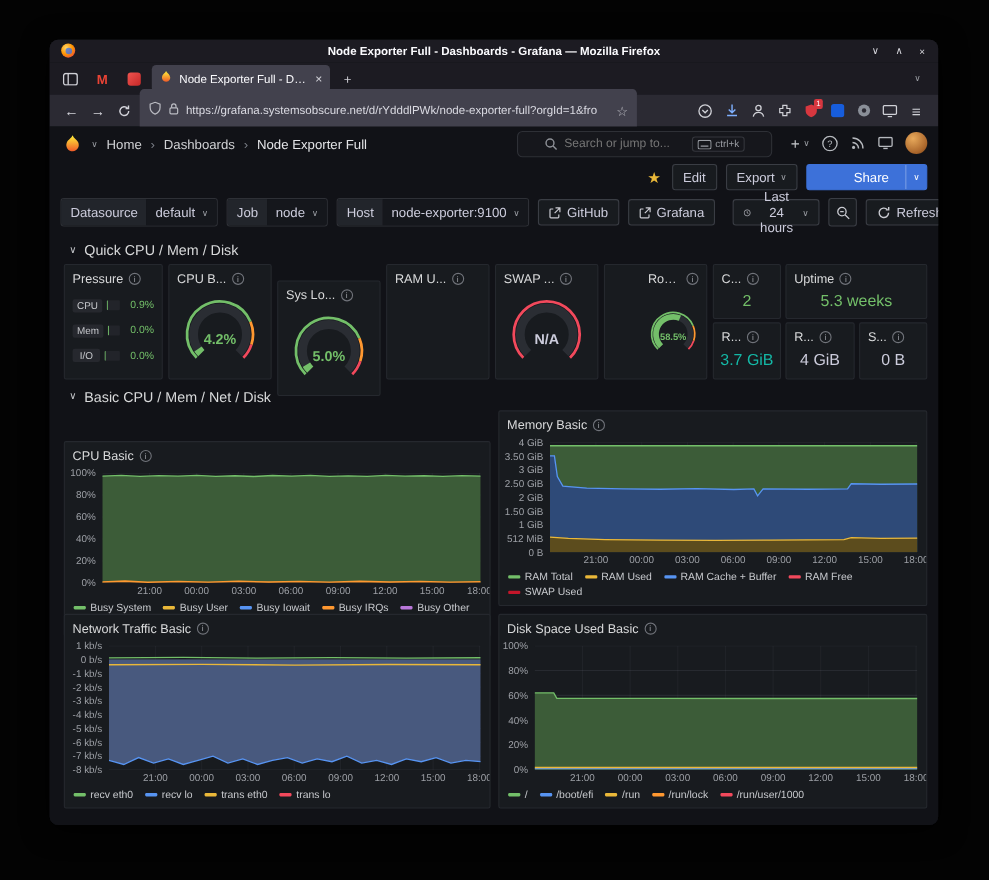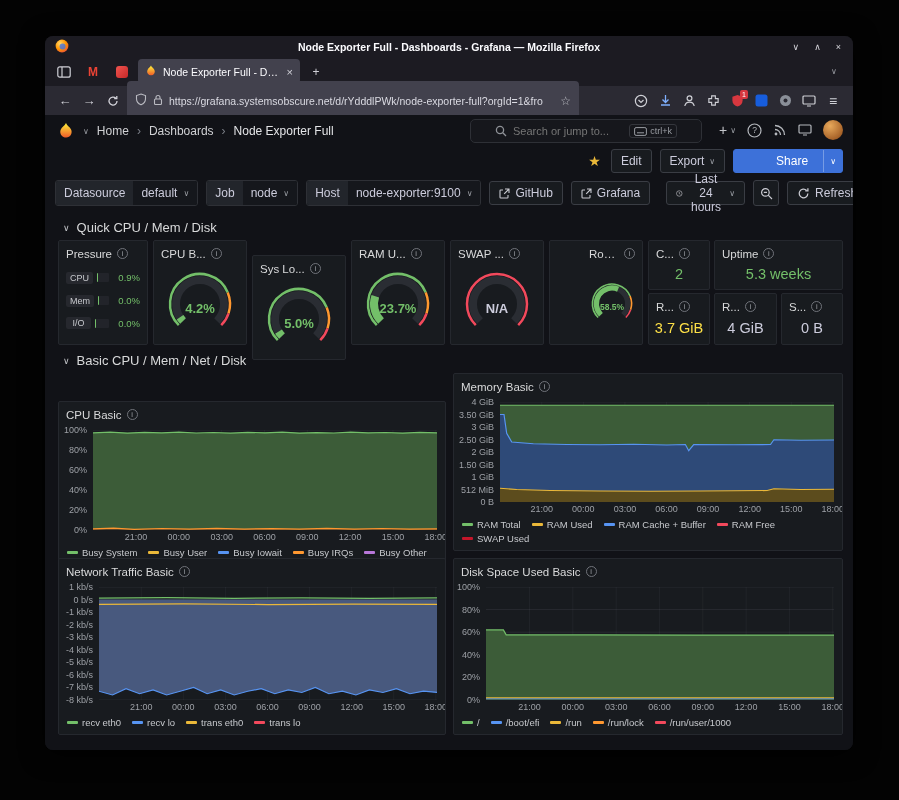--- a/index.html
+++ b/index.html
@@ -467,30 +467,20 @@
             <path d="M29.02943725152286 53.97056274847714A24 24 0 0 1 25.536636055501788 49.539965553182775" fill="none" stroke="#73BF69" stroke-width="8"></path>
             <text x="46" y="46" text-anchor="middle" font-size="13" font-weight="700" fill="#73BF69">5.0%</text>
           </svg>
         </div>
     </div>
     <div class="panel" id="p-ram">
       <div class="phead">
         <span class="ptitle">RAM U...</span>
         <span class="info-i">i</span>
       </div>
-      <div class="gauge-box">
-          <svg viewBox="0 0 92 72" width="92" height="72">
-            <path d="M29.02943725152286 53.97056274847714A24 24 0 1 1 62.970562748477164 53.97056274847712" fill="none" stroke="#2a2d33" stroke-width="8"></path>
-            <path d="M24.786796564403577 58.21320343559643A30 30 0 1 1 73.71638597533861 25.519497029047315" fill="none" stroke="#73BF69" stroke-width="2.5"></path>
-            <path d="M73.71638597533861 25.519497029047315A30 30 0 0 1 74.53169548885461 46.27050983124842" fill="none" stroke="#FF9830" stroke-width="2.5"></path>
-            <path d="M74.53169548885461 46.27050983124842A30 30 0 0 1 67.21320343559645 58.2132034355964" fill="none" stroke="#F2495C" stroke-width="2.5"></path>
-            <path d="M29.02943725152286 53.97056274847714A24 24 0 0 1 23.30619079455265 29.19032499096453" fill="none" stroke="#73BF69" stroke-width="8"></path>
-            <text x="46" y="46" text-anchor="middle" font-size="13" font-weight="700" fill="#73BF69">23.7%</text>
-          </svg>
-        </div>
     </div>
     <div class="panel" id="p-swap">
       <div class="phead">
         <span class="ptitle">SWAP ...</span>
         <span class="info-i">i</span>
       </div>
       <div class="gauge-box">
           <svg viewBox="0 0 92 72" width="92" height="72">
             <path d="M29.02943725152286 53.97056274847714A24 24 0 1 1 62.970562748477164 53.97056274847712" fill="none" stroke="#2a2d33" stroke-width="8"></path>
             <path d="M24.786796564403577 58.21320343559643A30 30 0 1 1 67.21320343559645 58.2132034355964" fill="none" stroke="#F2495C" stroke-width="2.5"></path>
@@ -527,21 +517,21 @@
         <span class="ptitle">Uptime</span>
         <span class="info-i">i</span>
       </div>
       <div class="stat-value" style="color: rgb(115, 191, 105);">5.3 weeks</div>
     </div>
     <div class="panel" id="p-ramtotal">
       <div class="phead">
         <span class="ptitle">R...</span>
         <span class="info-i">i</span>
       </div>
-      <div class="stat-value" style="color: #fde047;">3.7 GiB</div>
+      <div class="stat-value" style="color: #14b8a6;">3.7 GiB</div>
     </div>
     <div class="panel" id="p-rootfstotal">
       <div class="phead">
         <span class="ptitle">R...</span>
         <span class="info-i">i</span>
       </div>
       <div class="stat-value" style="color: rgb(204, 204, 220);">4 GiB</div>
     </div>
     <div class="panel" id="p-swaptotal">
       <div class="phead">

